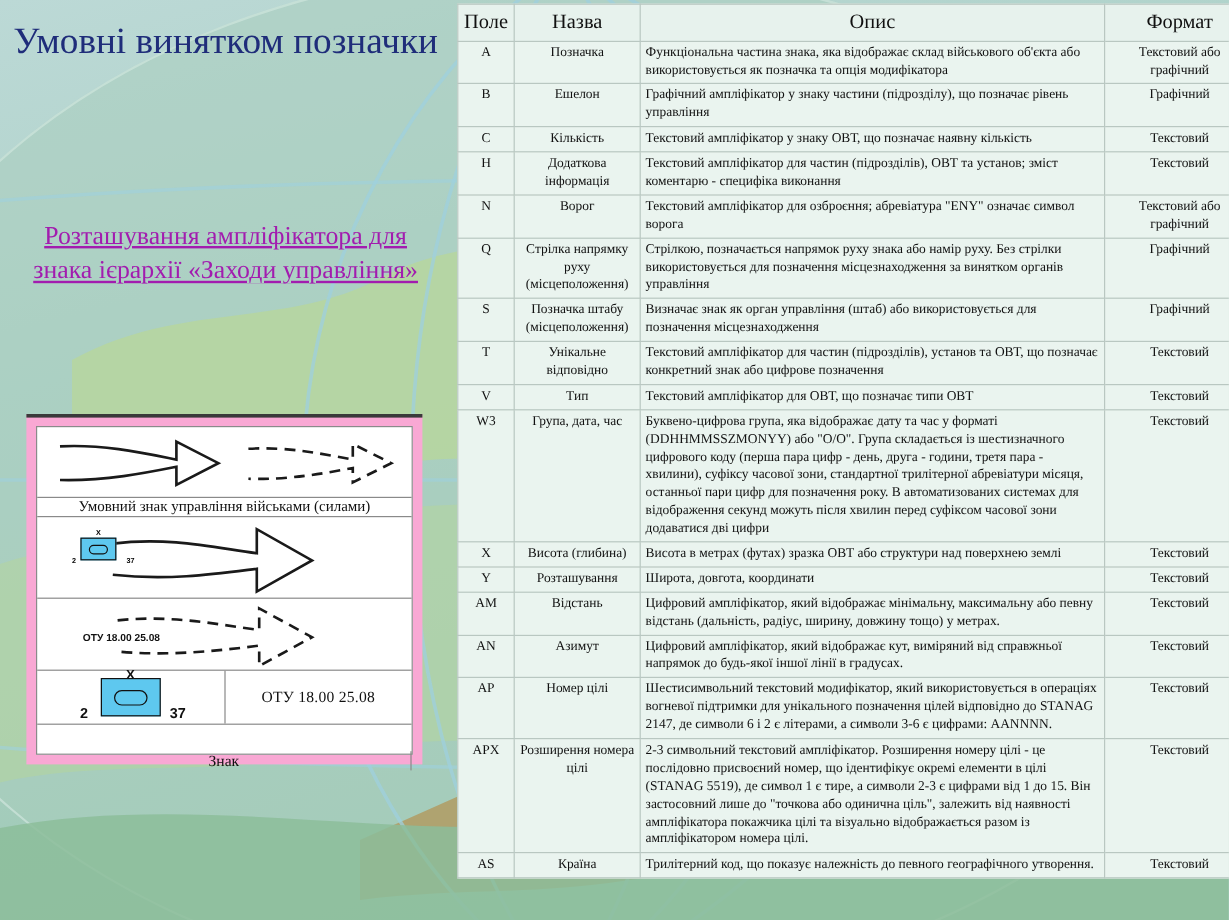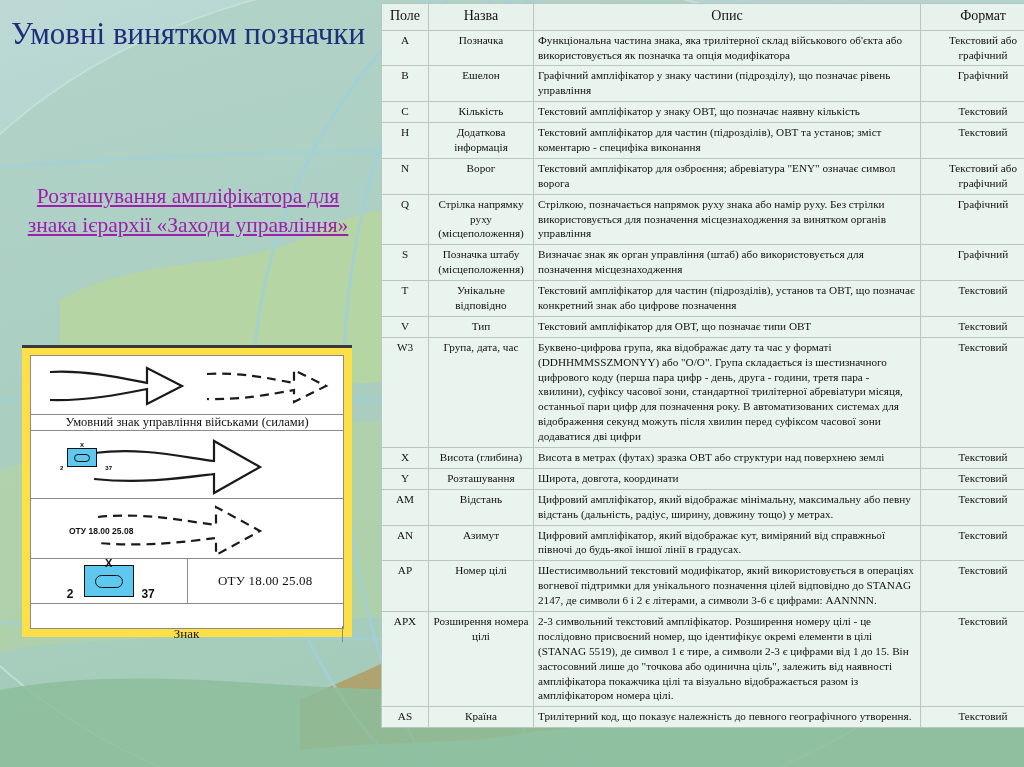--- a/index.html
+++ b/index.html
@@ -59,21 +59,21 @@
     text-underline-offset: 2px;
   }
 
   
   #diagram-figure {
     position: absolute;
     left: 22px;
     top: 345px;
     width: 330px;
     height: 292px;
-    background: #fde047;
+    background: #f9a8d4;
     border-top: 3px solid #3a3a3a;
     box-sizing: border-box;
     padding: 7px 8px 8px 8px;
   }
   #diagram-inner {
     width: 100%;
     height: 100%;
     border: 1px solid #8a8a8a;
     box-sizing: border-box;
     display: flex;
@@ -261,21 +261,21 @@
     padding: 2px 4px 3px 4px;
     font-size: 11.2px;
     line-height: 1.33;
     color: #111;
     vertical-align: top;
     background: #eaf4ef;
   }
   #amp-table th {
     text-align: center;
     font-weight: normal;
-    font-size: 14px;
+    font-size: 17px;
     padding-top: 3px;
     padding-bottom: 4px;
     background: #e7f2ed;
   }
   .col-field  { width: 38px;  text-align: center; }
   .col-name   { width: 96px;  text-align: center; }
   .col-desc   { width: 378px; text-align: left; }
   .col-format { width: 116px; text-align: center; }
 
   td.c-field  { text-align: center; }
@@ -405,21 +405,21 @@
         <th class="col-field">Поле</th>
         <th class="col-name">Назва</th>
         <th class="col-desc">Опис</th>
         <th class="col-format">Формат</th>
       </tr>
     </thead>
     <tbody id="amp-table-body">
         <tr>
           <td class="c-field">A</td>
           <td class="c-name">Позначка</td>
-          <td class="c-desc">Функціональна частина знака, яка трилітерної склад військового об'єкта або використовується як позначка та опція модифікатора</td>
+          <td class="c-desc">Функціональна частина знака, яка відображає склад військового об'єкта або використовується як позначка та опція модифікатора</td>
           <td class="c-format">Текстовий або графічний</td>
         </tr>
         <tr>
           <td class="c-field">B</td>
           <td class="c-name">Ешелон</td>
           <td class="c-desc">Графічний ампліфікатор у знаку частини (підрозділу), що позначає рівень управління</td>
           <td class="c-format">Графічний</td>
         </tr>
         <tr>
           <td class="c-field">C</td>
@@ -483,21 +483,21 @@
         </tr>
         <tr>
           <td class="c-field">AM</td>
           <td class="c-name">Відстань</td>
           <td class="c-desc">Цифровий ампліфікатор, який відображає мінімальну, максимальну або певну відстань (дальність, радіус, ширину, довжину тощо) у метрах.</td>
           <td class="c-format">Текстовий</td>
         </tr>
         <tr>
           <td class="c-field">AN</td>
           <td class="c-name">Азимут</td>
-          <td class="c-desc">Цифровий ампліфікатор, який відображає кут, виміряний від справжньої півночі до будь-якої іншої лінії в градусах.</td>
+          <td class="c-desc">Цифровий ампліфікатор, який відображає кут, виміряний від справжньої напрямок до будь-якої іншої лінії в градусах.</td>
           <td class="c-format">Текстовий</td>
         </tr>
         <tr>
           <td class="c-field">AP</td>
           <td class="c-name">Номер цілі</td>
           <td class="c-desc">Шестисимвольний текстовий модифікатор, який використовується в операціях вогневої підтримки для унікального позначення цілей відповідно до STANAG 2147, де символи 6 і 2 є літерами, а символи 3-6 є цифрами: AANNNN.</td>
           <td class="c-format">Текстовий</td>
         </tr>
         <tr>
           <td class="c-field">APX</td>

